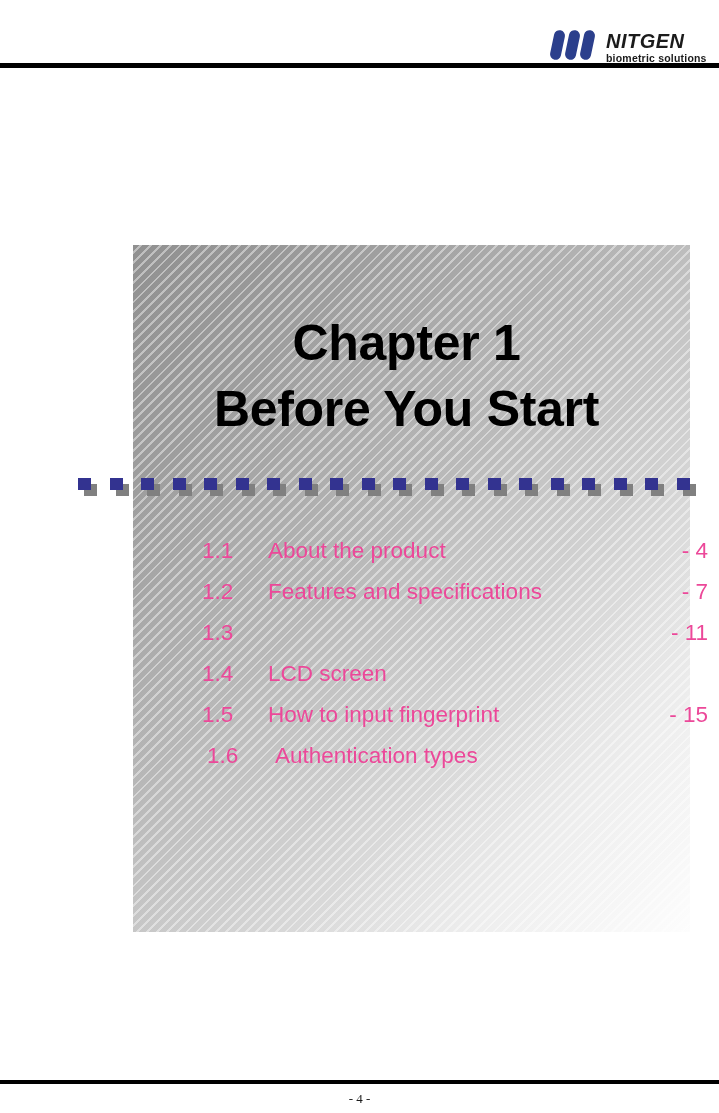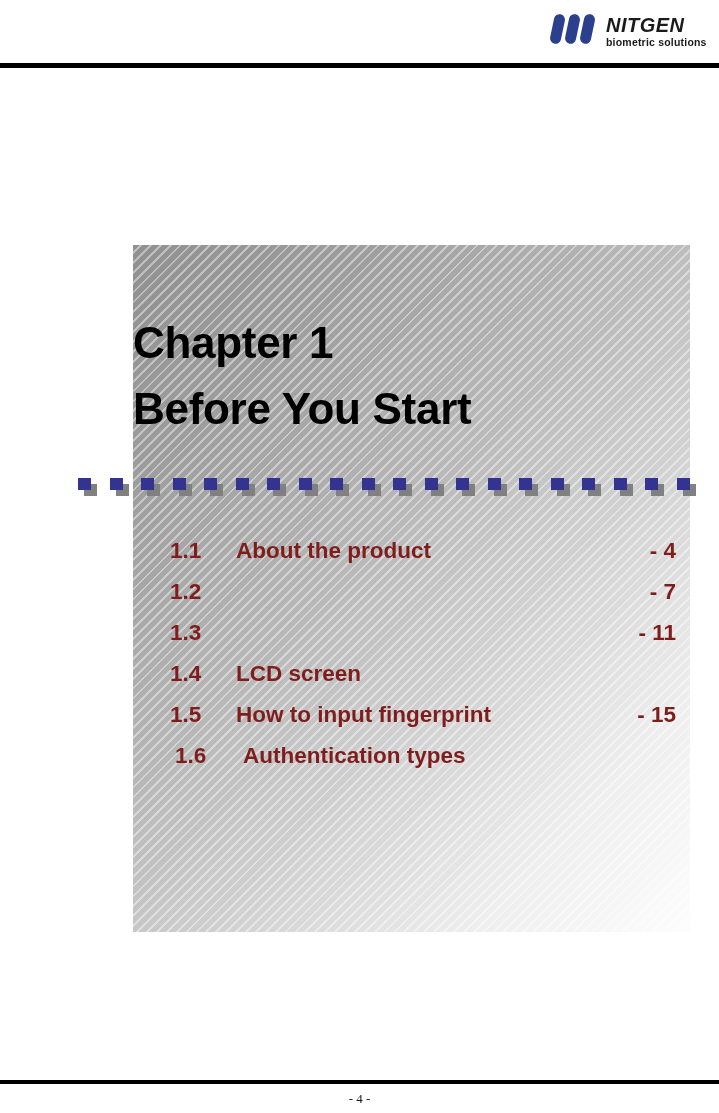--- a/index.html
+++ b/index.html
@@ -12,21 +12,21 @@
     height: 1113px;
     position: relative;
     overflow: hidden;
     font-family: "Liberation Sans", sans-serif;
   }
 
   
   #header-logo {
     position: absolute;
     left: 548px;
-    top: 8px;
+    top: 24px;
     width: 160px;
     height: 44px;
   }
   #header-logo svg { display: block; }
 
   #header-rule {
     position: absolute;
     left: 0;
     top: 63px;
     width: 719px;
@@ -50,24 +50,24 @@
         rgba(255,255,255,0.42) 7px
       ),
       linear-gradient(133deg, #909090 0%, #9c9c9c 18%, #b4b4b4 40%, #d2d2d2 62%, #eeeeee 82%, #fdfdfd 100%);
   }
 
   #panel-titles {
     position: absolute;
     left: 0;
     top: 65px;
     width: 547px;
-    text-align: left;
+    text-align: center;
     color: #000000;
     font-weight: bold;
-    font-size: 44px;
+    font-size: 50px;
     line-height: 66px;
     letter-spacing: -0.3px;
   }
   #panel-titles .title-line { display: block; white-space: nowrap; }
 
   
   #square-strip {
     position: absolute;
     left: 78px;
     top: 478px;
@@ -100,24 +100,25 @@
   
   #toc {
     position: absolute;
     left: 133px;
     top: 538px;
     width: 557px;
   }
   .toc-row {
     position: relative;
     height: 41px;
-    color: #7f1d1d;
-    font-weight: bold;
+    color: #ec4899;
+    font-weight: normal;
     font-size: 22.5px;
     white-space: nowrap;
+    margin-left: 32px;
   }
   .toc-num {
     position: absolute;
     top: 0;
     left: 37px;
     width: 46px;
     text-align: left;
   }
   .toc-label {
     position: absolute;
@@ -263,20 +264,21 @@
   </div>
 
 <div id="toc">
     <div class="toc-row">
       <span class="toc-num">1.1</span>
       <span class="toc-label">About the product</span>
       <span class="toc-page">- 4</span>
     </div>
     <div class="toc-row">
       <span class="toc-num">1.2</span>
+      <span class="toc-label">Features and specifications</span>
       <span class="toc-page">- 7</span>
     </div>
     <div class="toc-row">
       <span class="toc-num">1.3</span>
       <span class="toc-page">- 11</span>
     </div>
     <div class="toc-row">
       <span class="toc-num">1.4</span>
       <span class="toc-label">LCD screen</span>
     </div>

